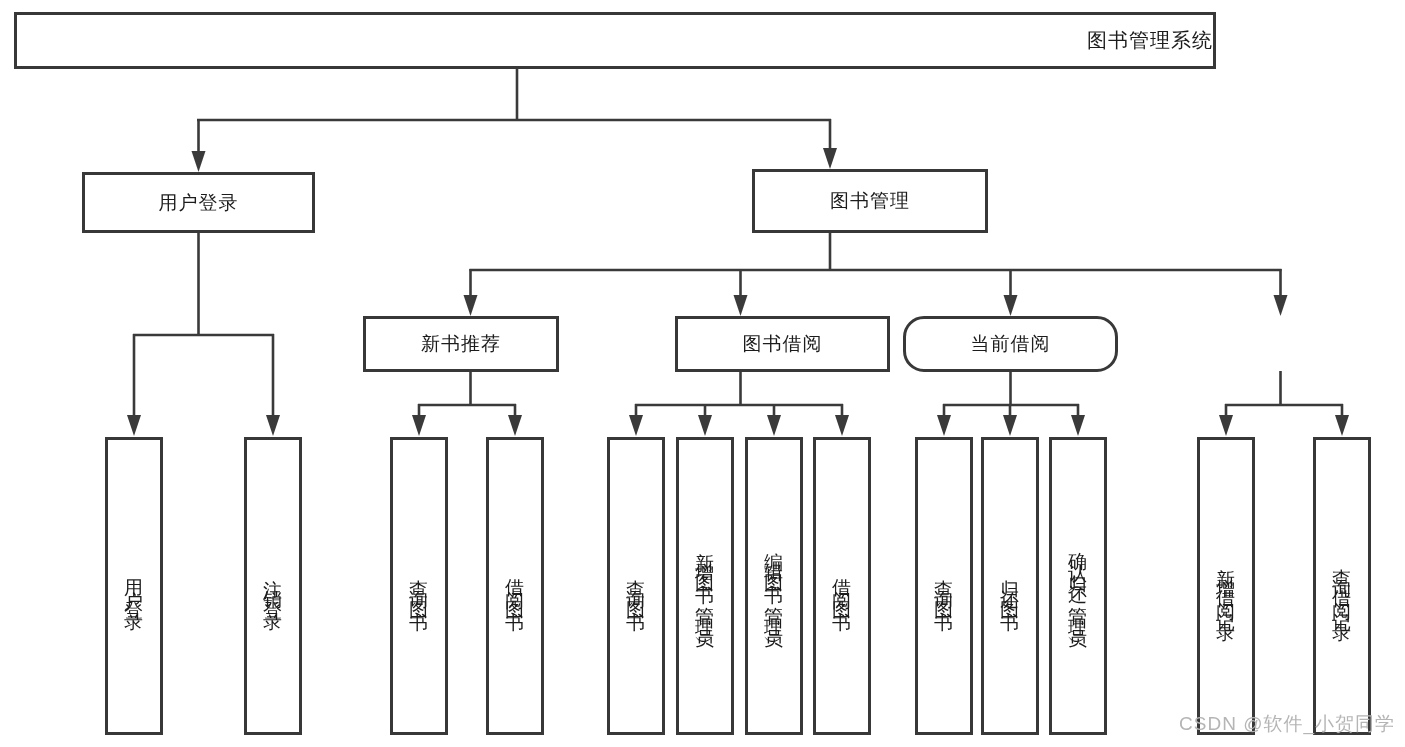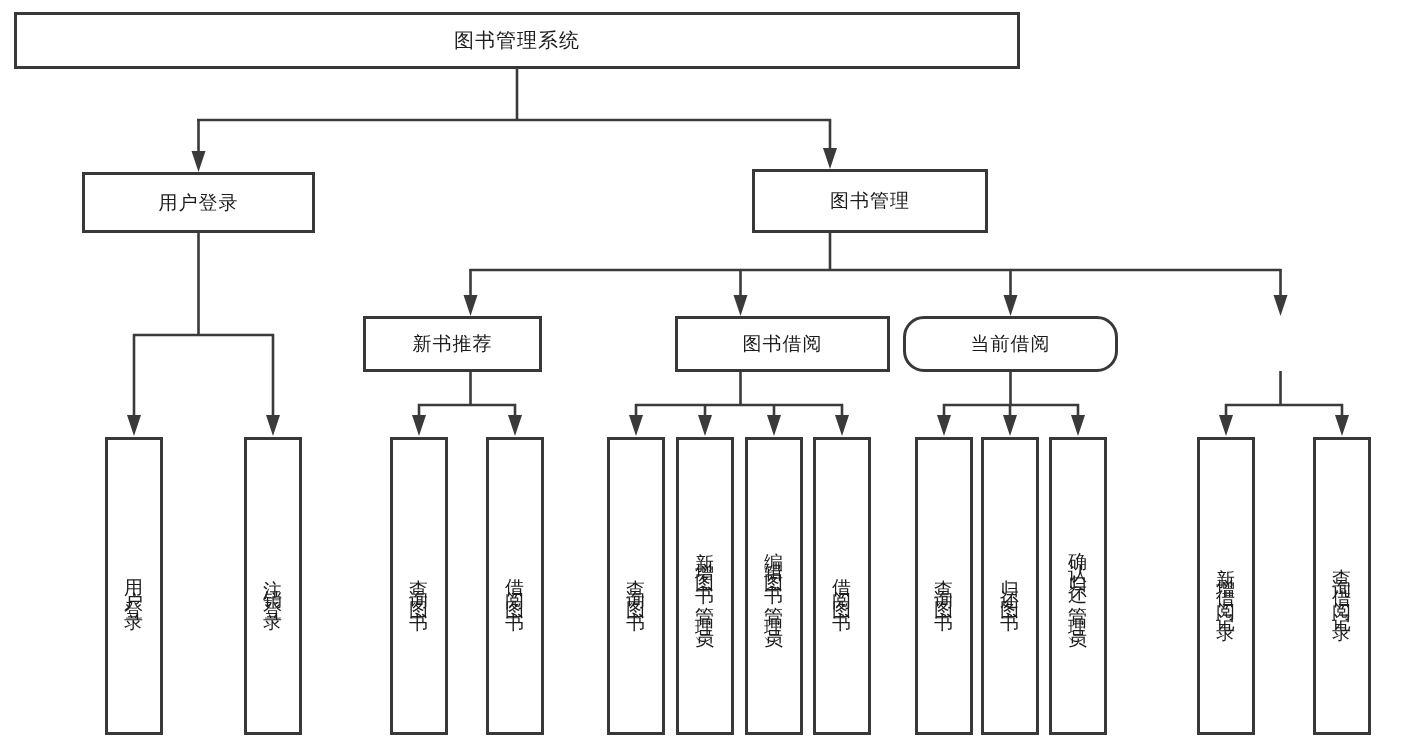--- a/index.html
+++ b/index.html
@@ -110,32 +110,32 @@
     <polygon points="1071,415 1085,415 1078,436"></polygon>
 
     <line x1="1280.5" y1="371" x2="1280.5" y2="406"></line>
     <line x1="1225" y1="405" x2="1343" y2="405"></line>
     <line x1="1226" y1="404" x2="1226" y2="417"></line>
     <polygon points="1219,415 1233,415 1226,436"></polygon>
     <line x1="1342" y1="404" x2="1342" y2="417"></line>
     <polygon points="1335,415 1349,415 1342,436"></polygon>
   </svg>
 
-  <div class="node root" style="left:14px; top:12px; width:1006px; height:57px;">
+  <div class="node root" style="left:14px; top:12px; width:1202px; height:57px;justify-content:flex-end;">
     <span>图书管理系统</span>
   </div>
 
   <div class="node lvl" style="left:82px; top:172px; width:233px; height:61px;">
     <span>用户登录</span>
   </div>
   <div class="node lvl" style="left:712px; top:169px; width:236px; height:64px;margin-left:40px;">
     <span>图书管理</span>
   </div>
 
-  <div class="node lvl" style="left:363px; top:316px; width:179px; height:56px;">
+  <div class="node lvl" style="left:363px; top:316px; width:196px; height:56px;">
     <span>新书推荐</span>
   </div>
   <div class="node lvl" style="left:633px; top:316px; width:215px; height:56px;margin-left:42px;">
     <span>图书借阅</span>
   </div>
   <div class="node lvl" style="left:903px; top:316px; width:215px; height:56px;border-radius:21px;">
     <span>当前借阅</span>
   </div>
 
   <div class="node vert" style="left:105px; top:437px; width:58px; height:298px;">
@@ -175,14 +175,15 @@
     <span>确认归还（管理员）</span>
   </div>
 
   <div class="node vert" style="left:1197px; top:437px; width:58px; height:298px;">
     <span>新增借阅记录</span>
   </div>
   <div class="node vert" style="left:1313px; top:437px; width:58px; height:298px;">
     <span>查询借阅记录</span>
   </div>
 
+  <div id="watermark">CSDN @软件_小贺同学</div>
 
 </div>
 
 </body></html>

